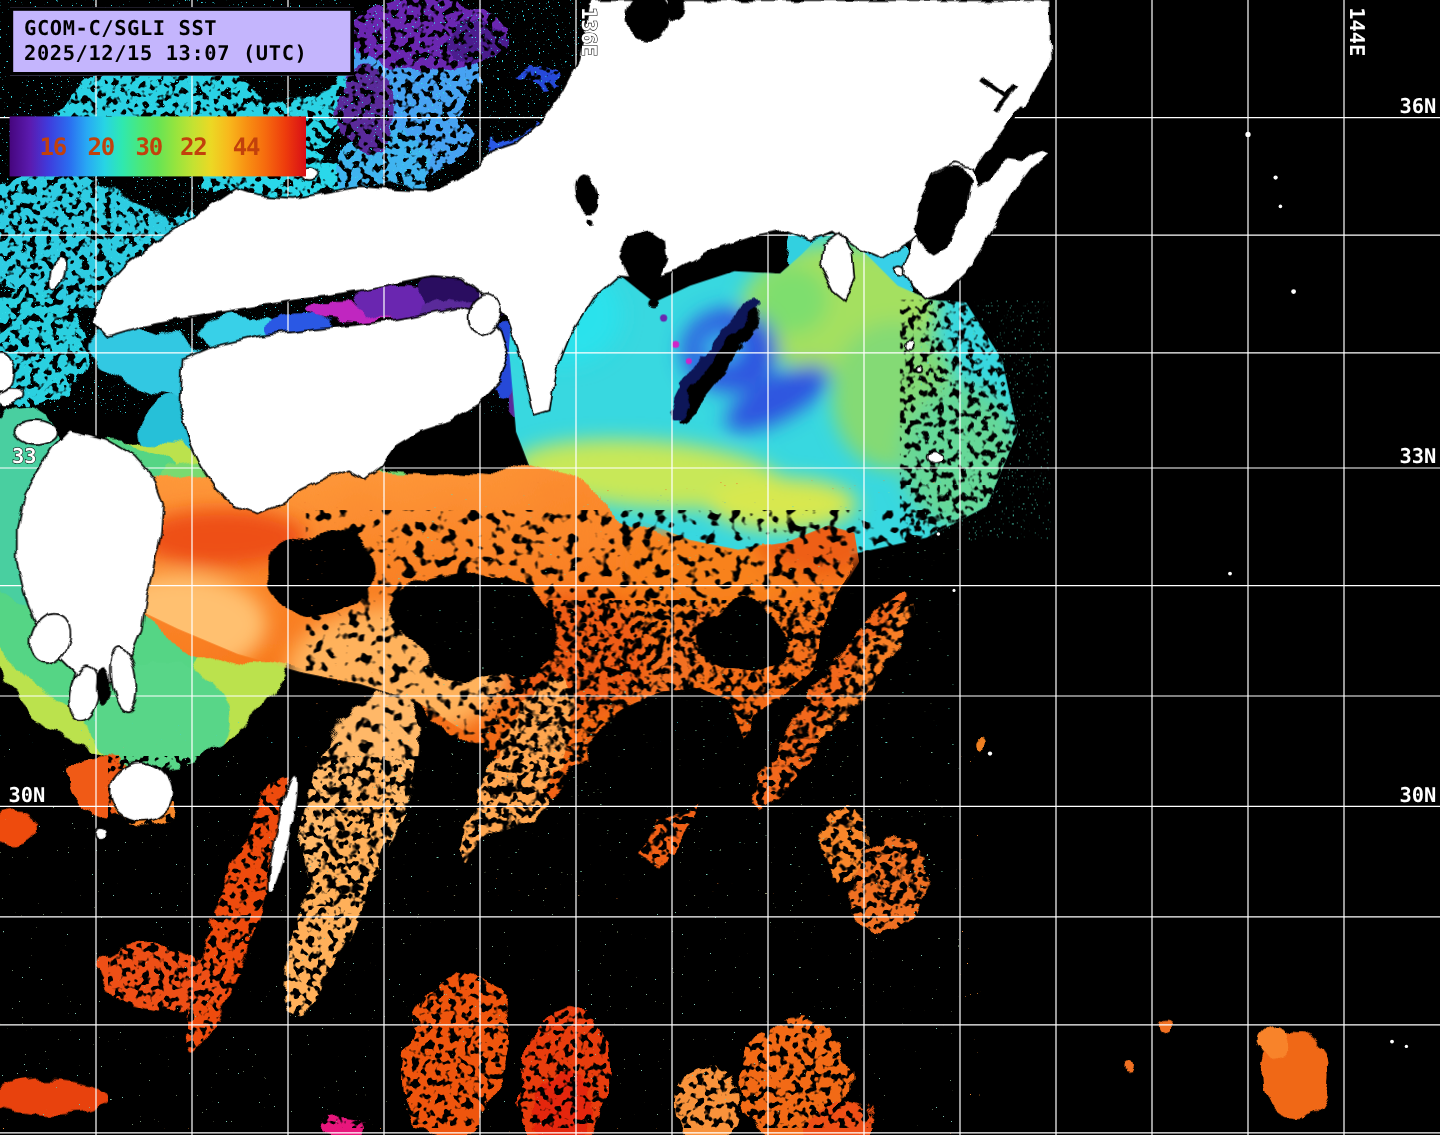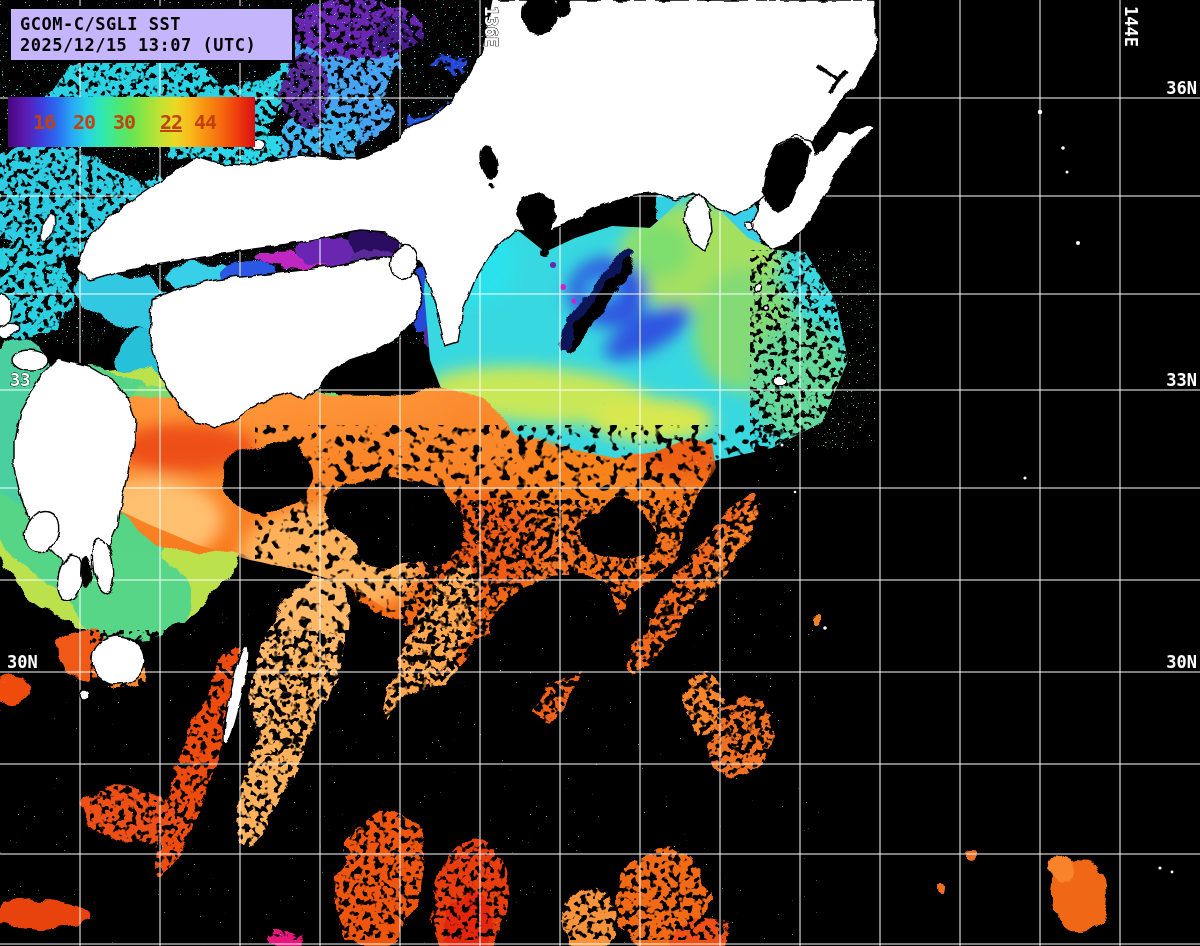--- a/index.html
+++ b/index.html
@@ -331,17 +331,17 @@
 <div id="infobox">
   <div class="ln">GCOM-C/SGLI SST</div>
   <div class="ln">2025/12/15 13:07 (UTC)</div>
 </div>
 
 <div id="cbar">
   <div style="position: absolute; inset: 0px; background: linear-gradient(90deg, rgb(70, 6, 126) 0%, rgb(91, 27, 176) 7%, rgb(63, 59, 220) 13%, rgb(43, 108, 240) 20%, rgb(40, 168, 244) 26%, rgb(39, 212, 228) 32%, rgb(47, 232, 176) 38%, rgb(74, 232, 124) 44%, rgb(102, 228, 85) 50%, rgb(150, 228, 62) 56%, rgb(196, 226, 50) 62%, rgb(236, 216, 36) 68%, rgb(248, 184, 28) 74%, rgb(248, 144, 18) 80%, rgb(246, 108, 14) 86%, rgb(238, 60, 12) 93%, rgb(216, 14, 22) 100%);"></div>
   <span class="tick" style="left:25px;">16</span>
   <span class="tick" style="left:65px;">20</span>
   <span class="tick" style="left:105px;">30</span>
-  <span class="tick" style="left:152px;text-decoration:underline;">22</span>
+  <span class="tick" style="left:142px;">22</span>
   <span class="tick" style="left:186px;">44</span>
 </div>
 
 </div>
 
 </body></html>

